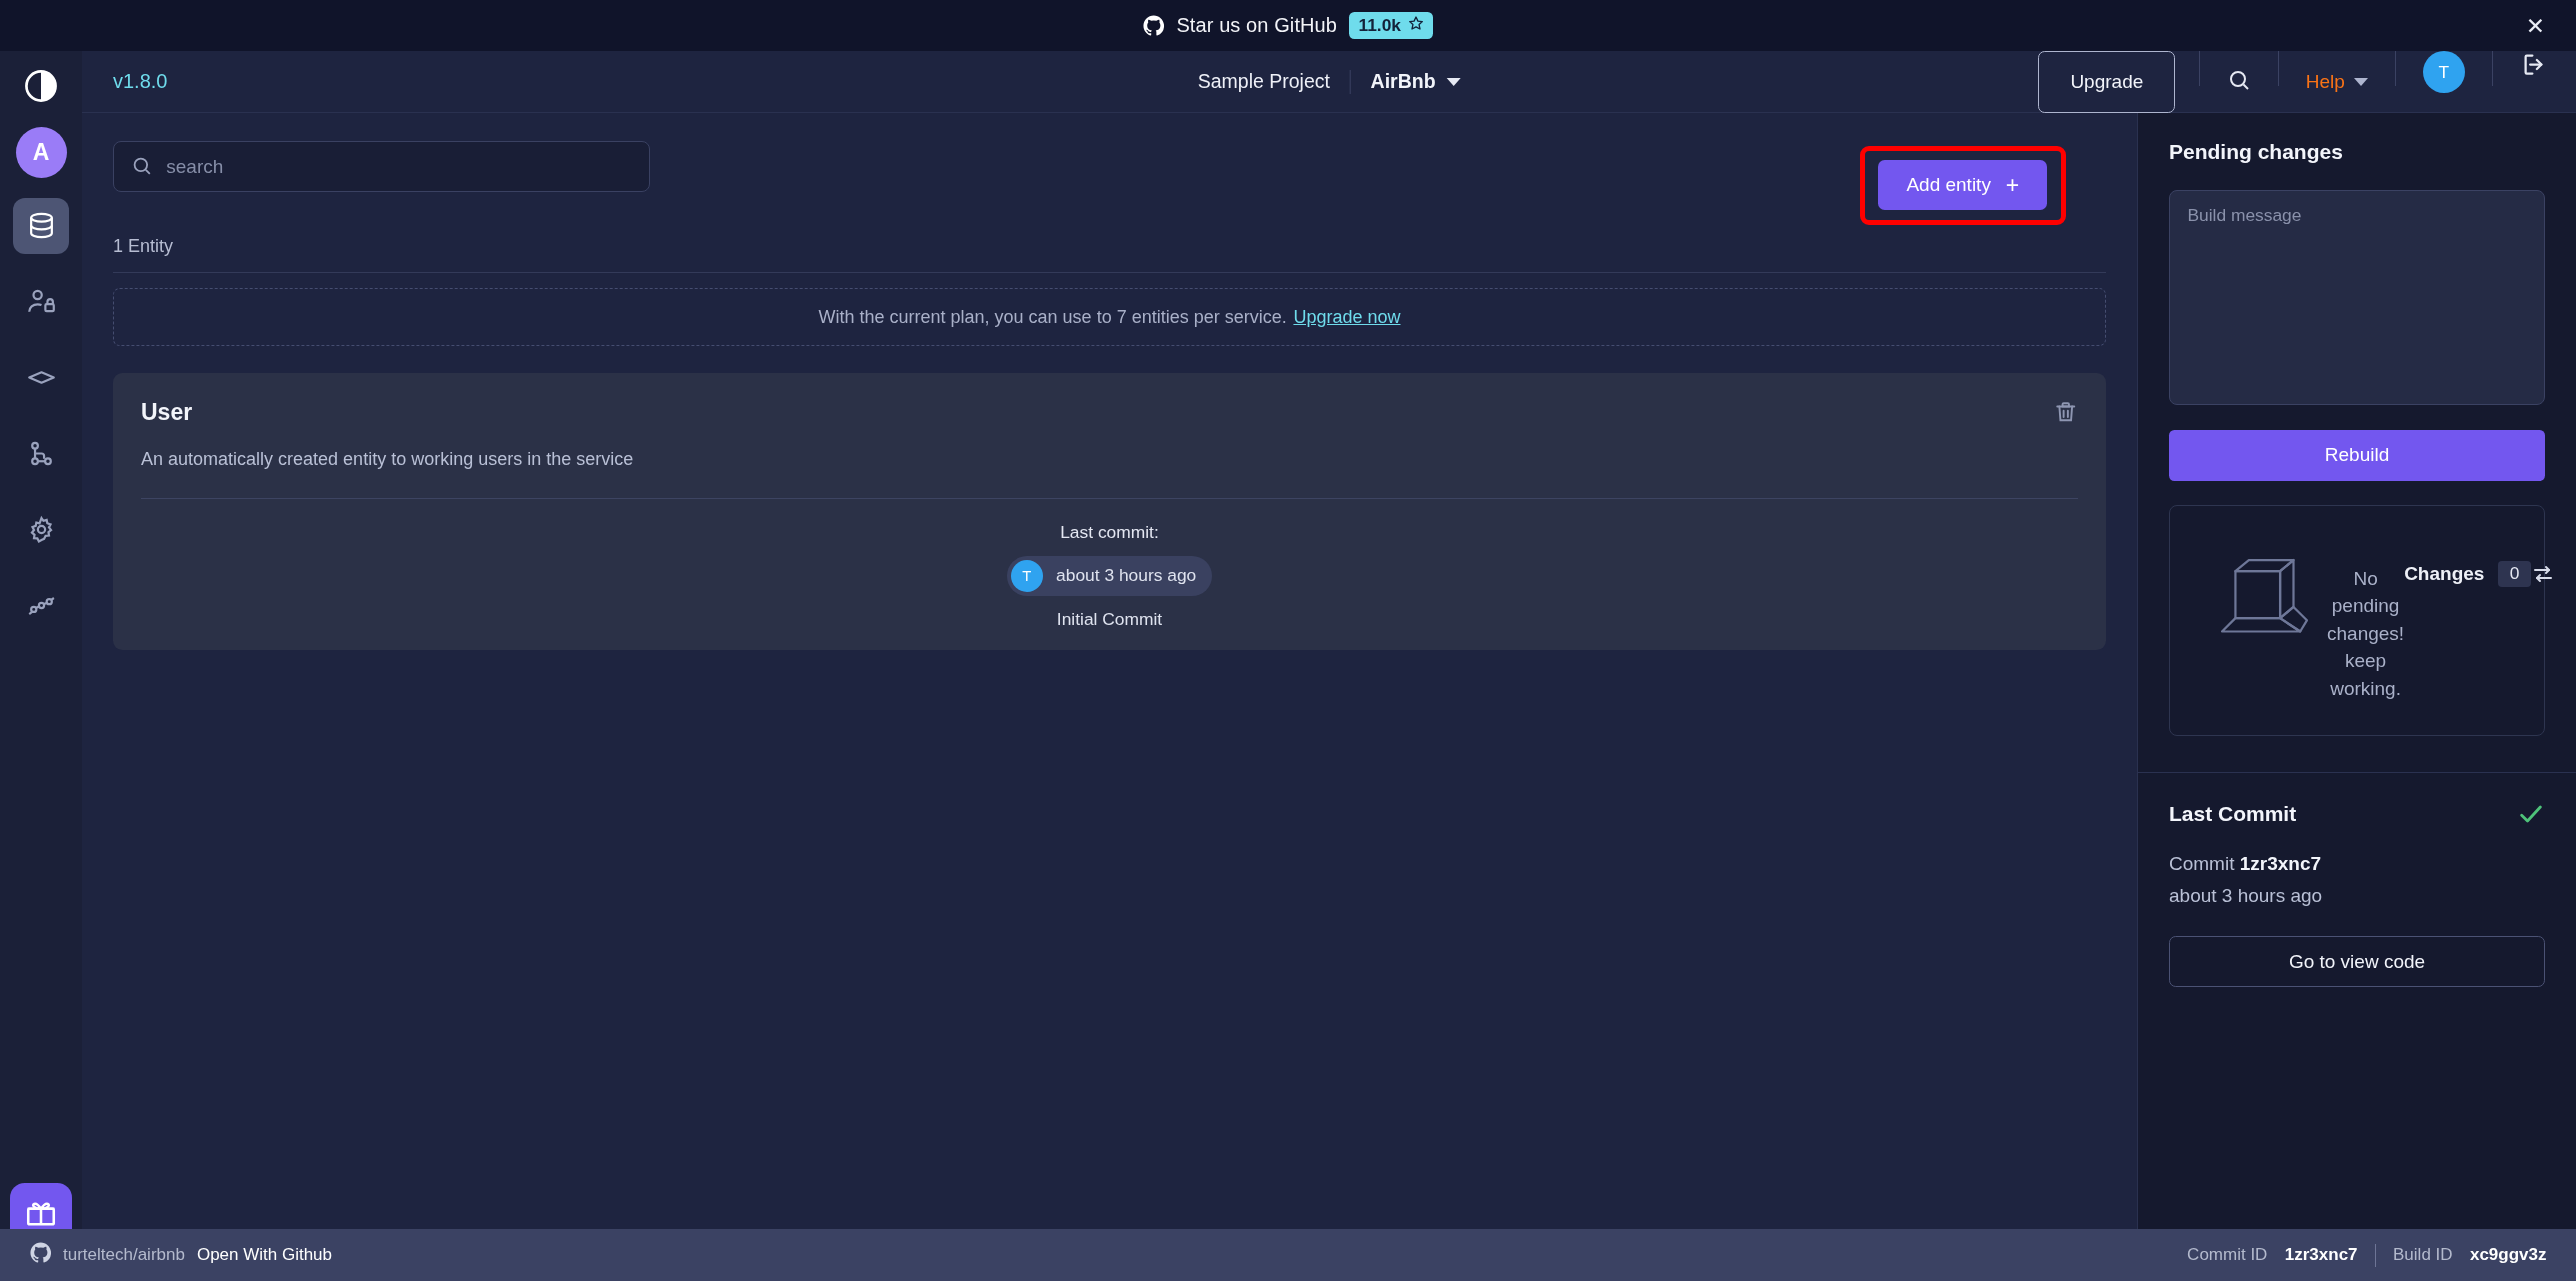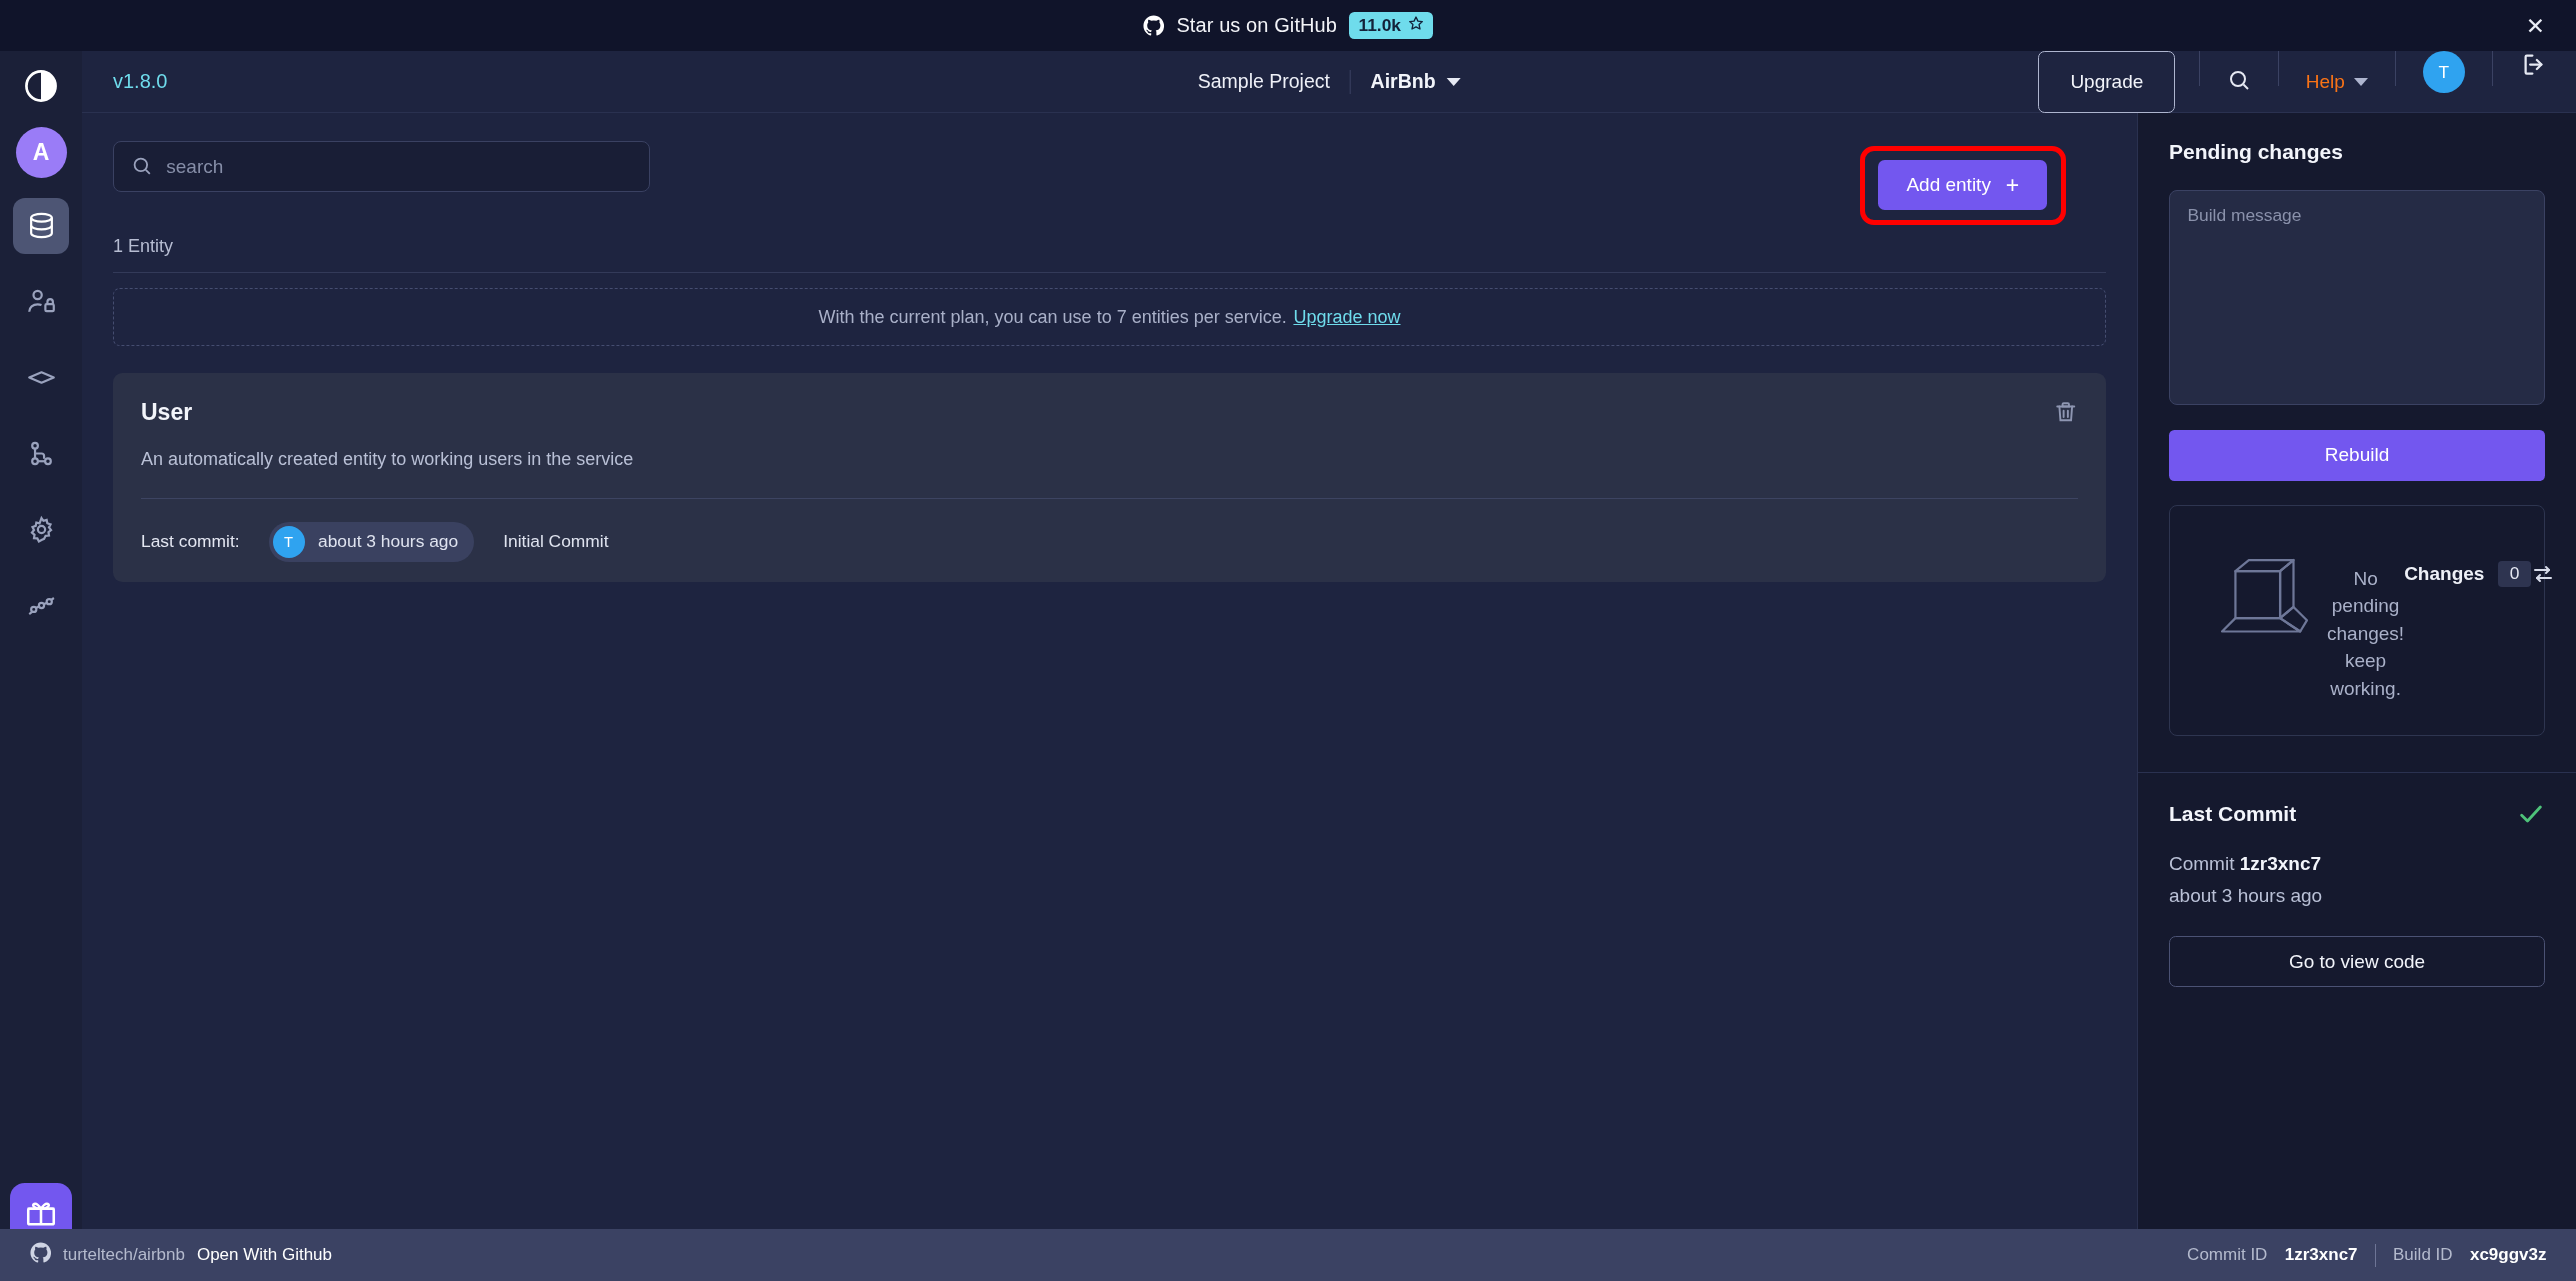--- a/index.html
+++ b/index.html
@@ -128,39 +128,39 @@
   .plan-link { color: #6fdcec; text-decoration: underline; cursor: pointer; }
 
   .entity-card {
     margin-top: 27px;
     background: #2b3147; border-radius: 9.4px;
     padding: 25.5px 28px 20px 28px; position: relative;
   }
   .entity-title { color: #f3f5fb; font-size: 23px; font-weight: 600; }
   .entity-desc { color: #b9c0d6; font-size: 18px; margin-top: 23px; }
   .entity-rule { height: 0.7px; background: #3d4462; margin-top: 28px; }
-  .entity-foot { display: flex; align-items: center; gap: 29px; margin-top: 23px; }
+  .entity-foot { display: flex; align-items: center; gap: 13px; margin-top: 23px; flex-direction: column; }
   .foot-label { color: #e4e7f2; font-size: 17.4px; }
   .commit-pill {
     display: flex; align-items: center; gap: 13.4px;
     background: #3a4160; border-radius: 27px; padding: 4px 16px 4px 4px;
   }
   .pill-avatar {
     width: 32px; height: 32px; border-radius: 50%; background: #2fa3f0;
     color: #fff; display: flex; align-items: center; justify-content: center; font-size: 14.8px;
   }
   .pill-text { color: #dfe3ef; font-size: 17.4px; }
   .commit-msg { color: #dfe3ef; font-size: 17.4px; }
   .card-trash { position: absolute; right: 28px; top: 25.5px; cursor: pointer; }
   .card-trash svg { width: 25.5px; height: 25.5px; display: block; }
 
   
   .add-wrap {
     position: absolute; top: 146px; left: 1860px;
-    border: 5.4px solid #ff0000; border-radius: 14px;
+    border: 5.4px solid #ff0000; border-radius: 9px;
     padding: 9.4px 13.4px; background: #1e2440;
   }
   .add-btn {
     background: #7357ef; color: #fff; border: none; border-radius: 6.7px;
     font-size: 19px; font-family: inherit; font-weight: 500;
     padding: 13.4px 28px; display: flex; align-items: center; gap: 14.8px;
     cursor: pointer;
   }
   .plus { font-size: 23px; line-height: 1; }
 

